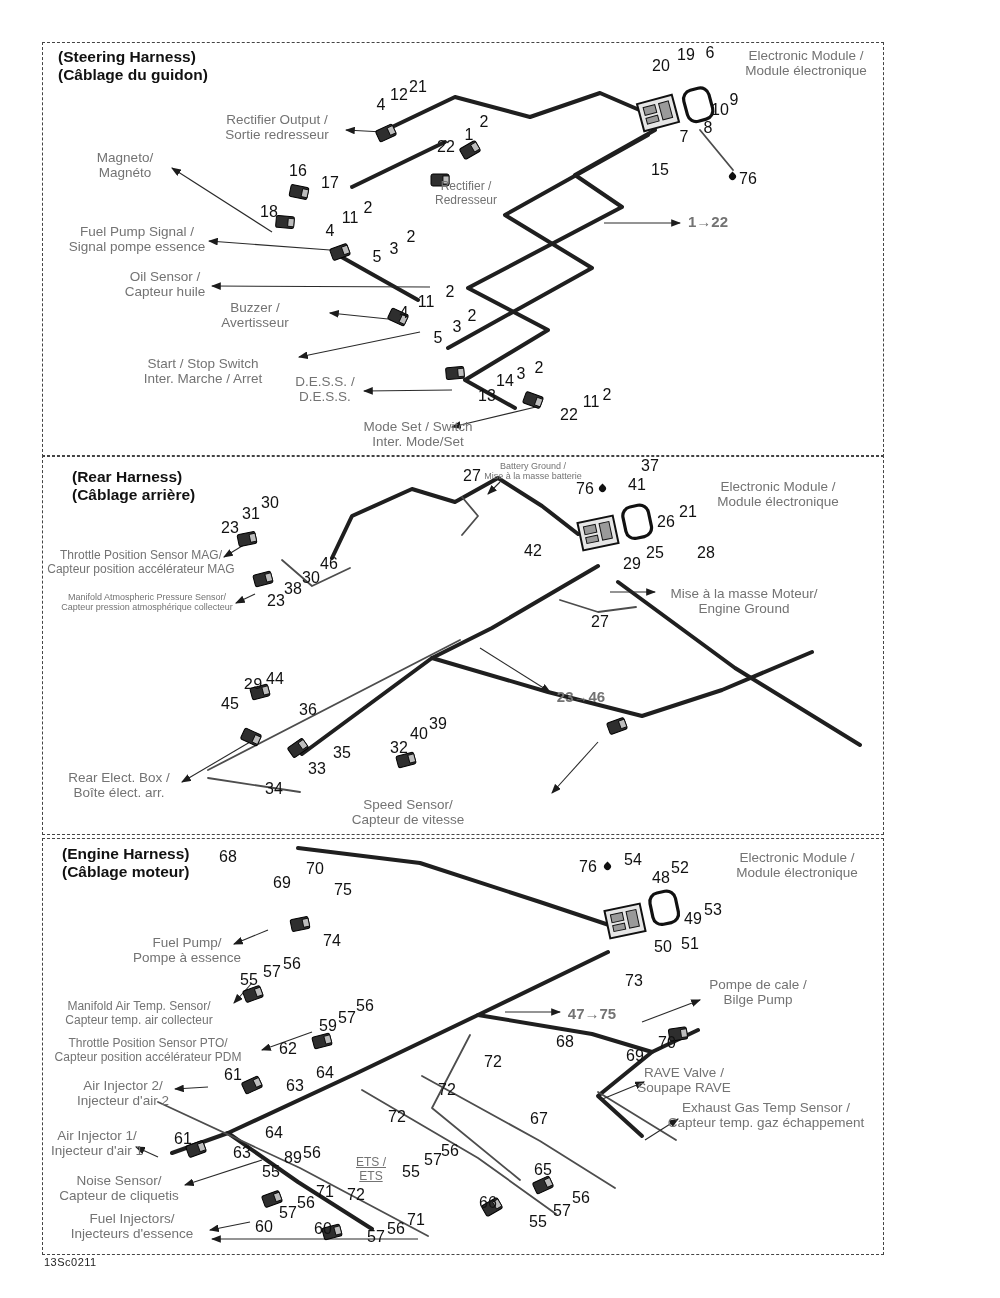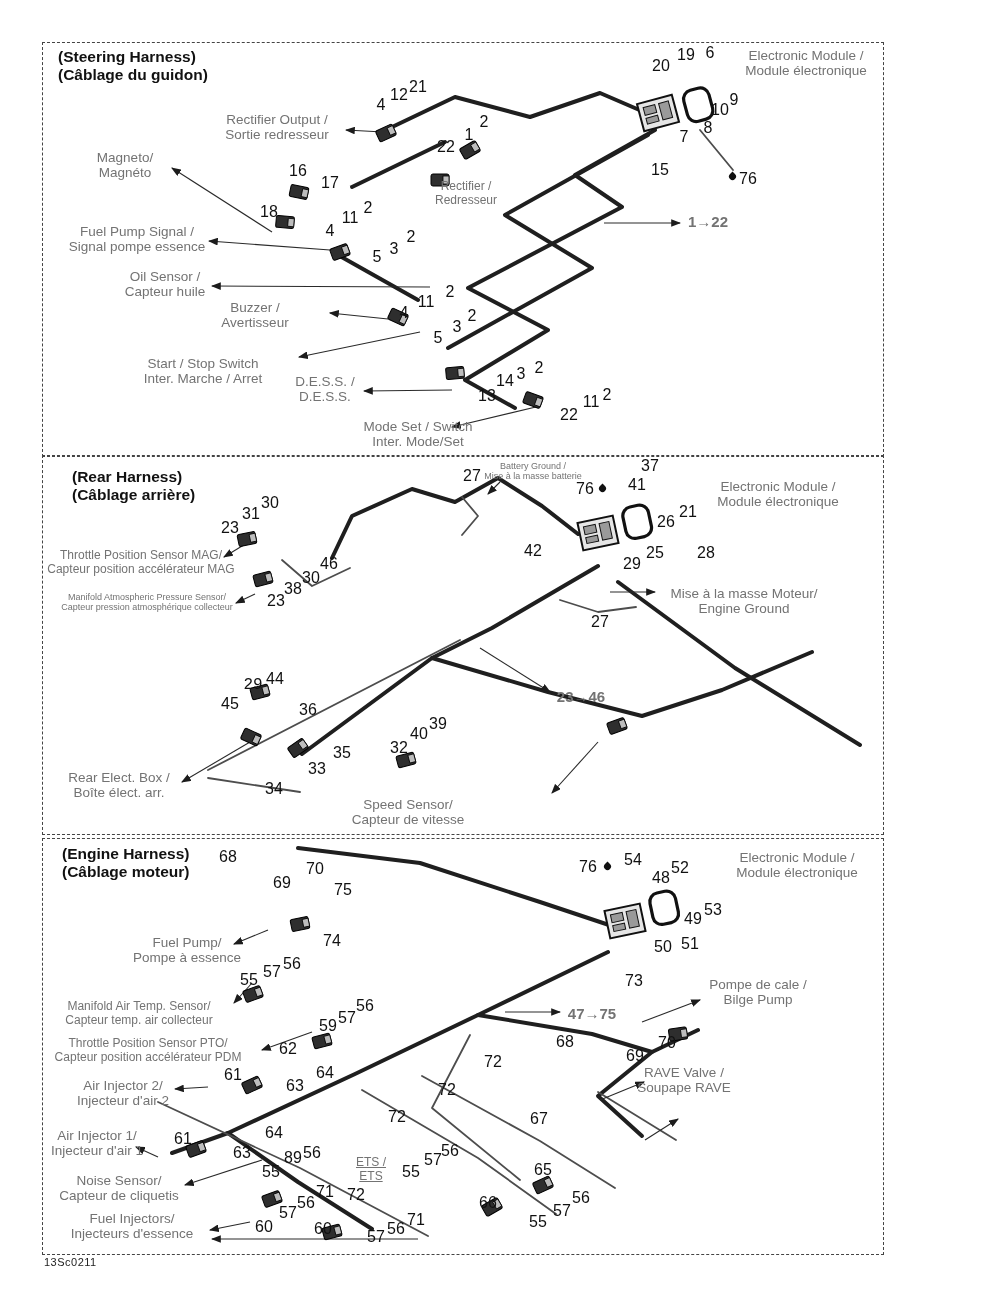--- a/index.html
+++ b/index.html
@@ -348,20 +348,24 @@
       <div>Capteur de cliquetis</div>
     </div>
     <div class="lbl" style="left: 132px; top: 1211px; font-size: 13.5px;">
       <div>Fuel Injectors/</div>
       <div>Injecteurs d'essence</div>
     </div>
     <div class="lbl" style="left: 684px; top: 1065px; font-size: 13.5px;">
       <div>RAVE Valve /</div>
       <div>Soupape RAVE</div>
     </div>
+    <div class="lbl" style="left: 766px; top: 1100px; font-size: 13.5px;">
+      <div>Exhaust Gas Temp Sensor /</div>
+      <div>Capteur temp. gaz échappement</div>
+    </div>
     <div class="lbl" style="left: 371px; top: 1156px; font-size: 12px; text-decoration: underline;">
       <div>ETS /</div>
       <div>ETS</div>
     </div>
     <div class="part" style="left: 228px; top: 857px;">68</div>
     <div class="part" style="left: 315px; top: 869px;">70</div>
     <div class="part" style="left: 282px; top: 883px;">69</div>
     <div class="part" style="left: 307px; top: 890px; margin-left: 36px;">75</div>
     <div class="part" style="left: 332px; top: 941px;">74</div>
     <div class="part" style="left: 249px; top: 980px;">55</div>

